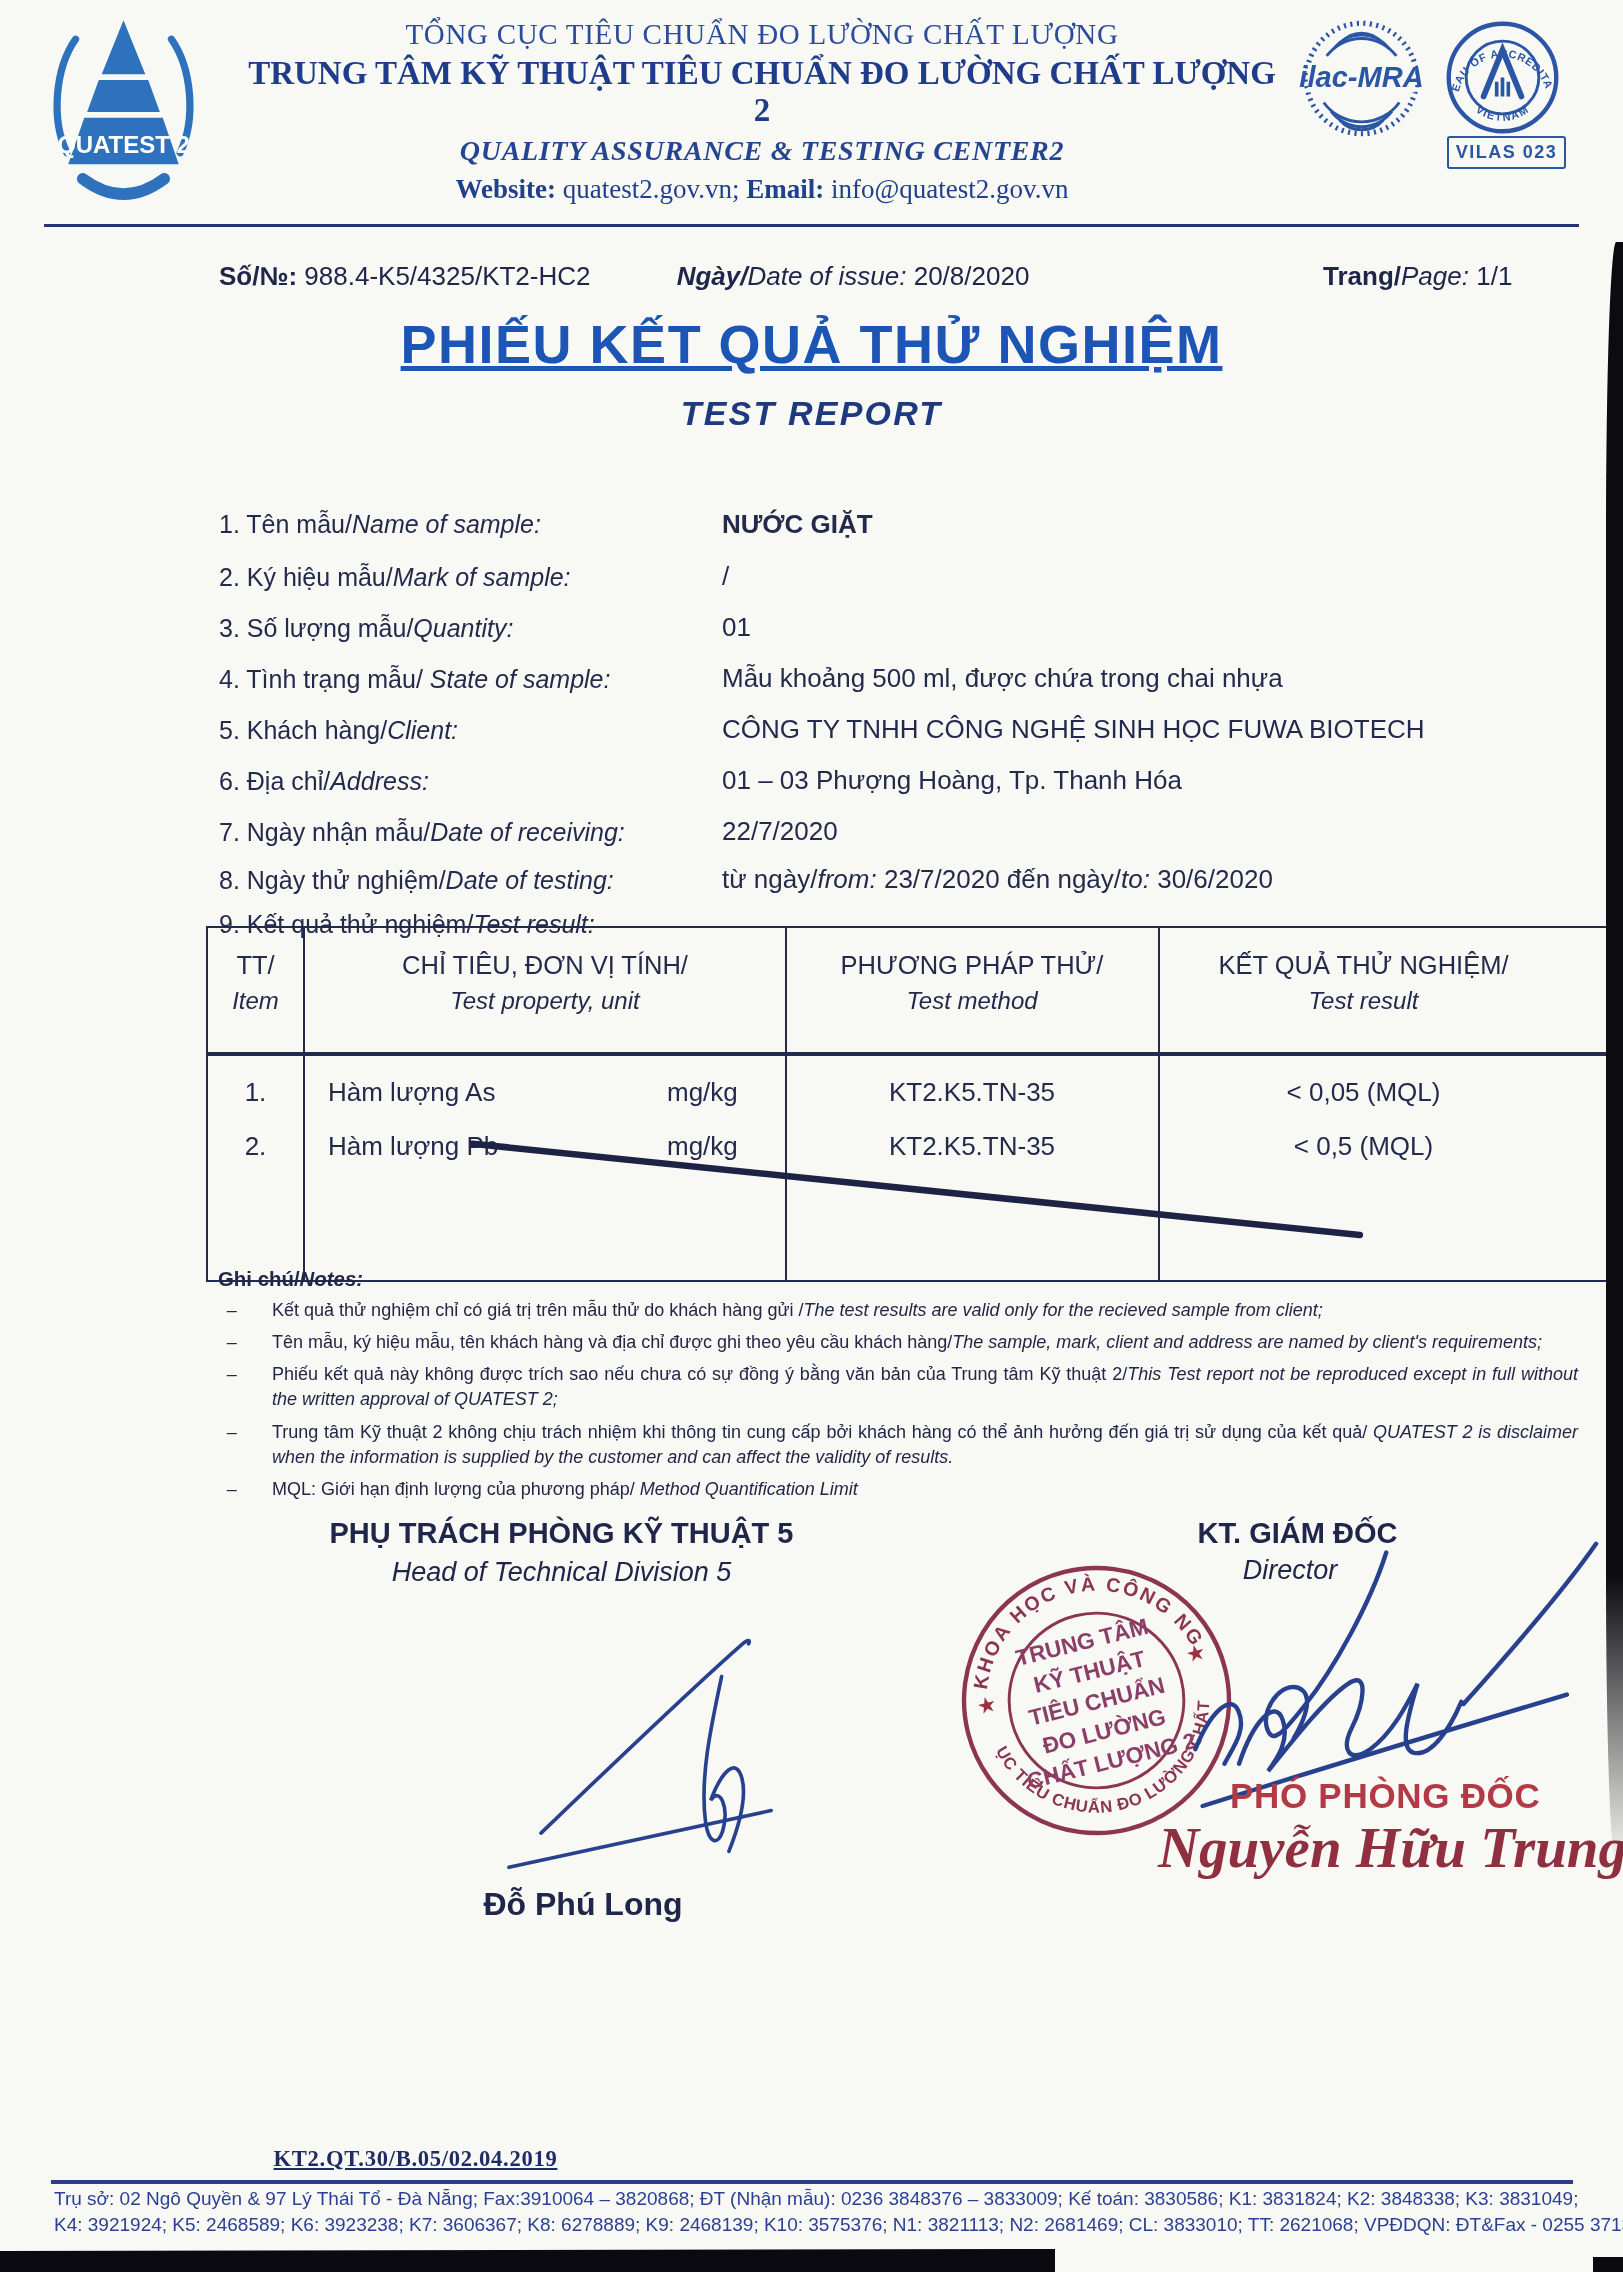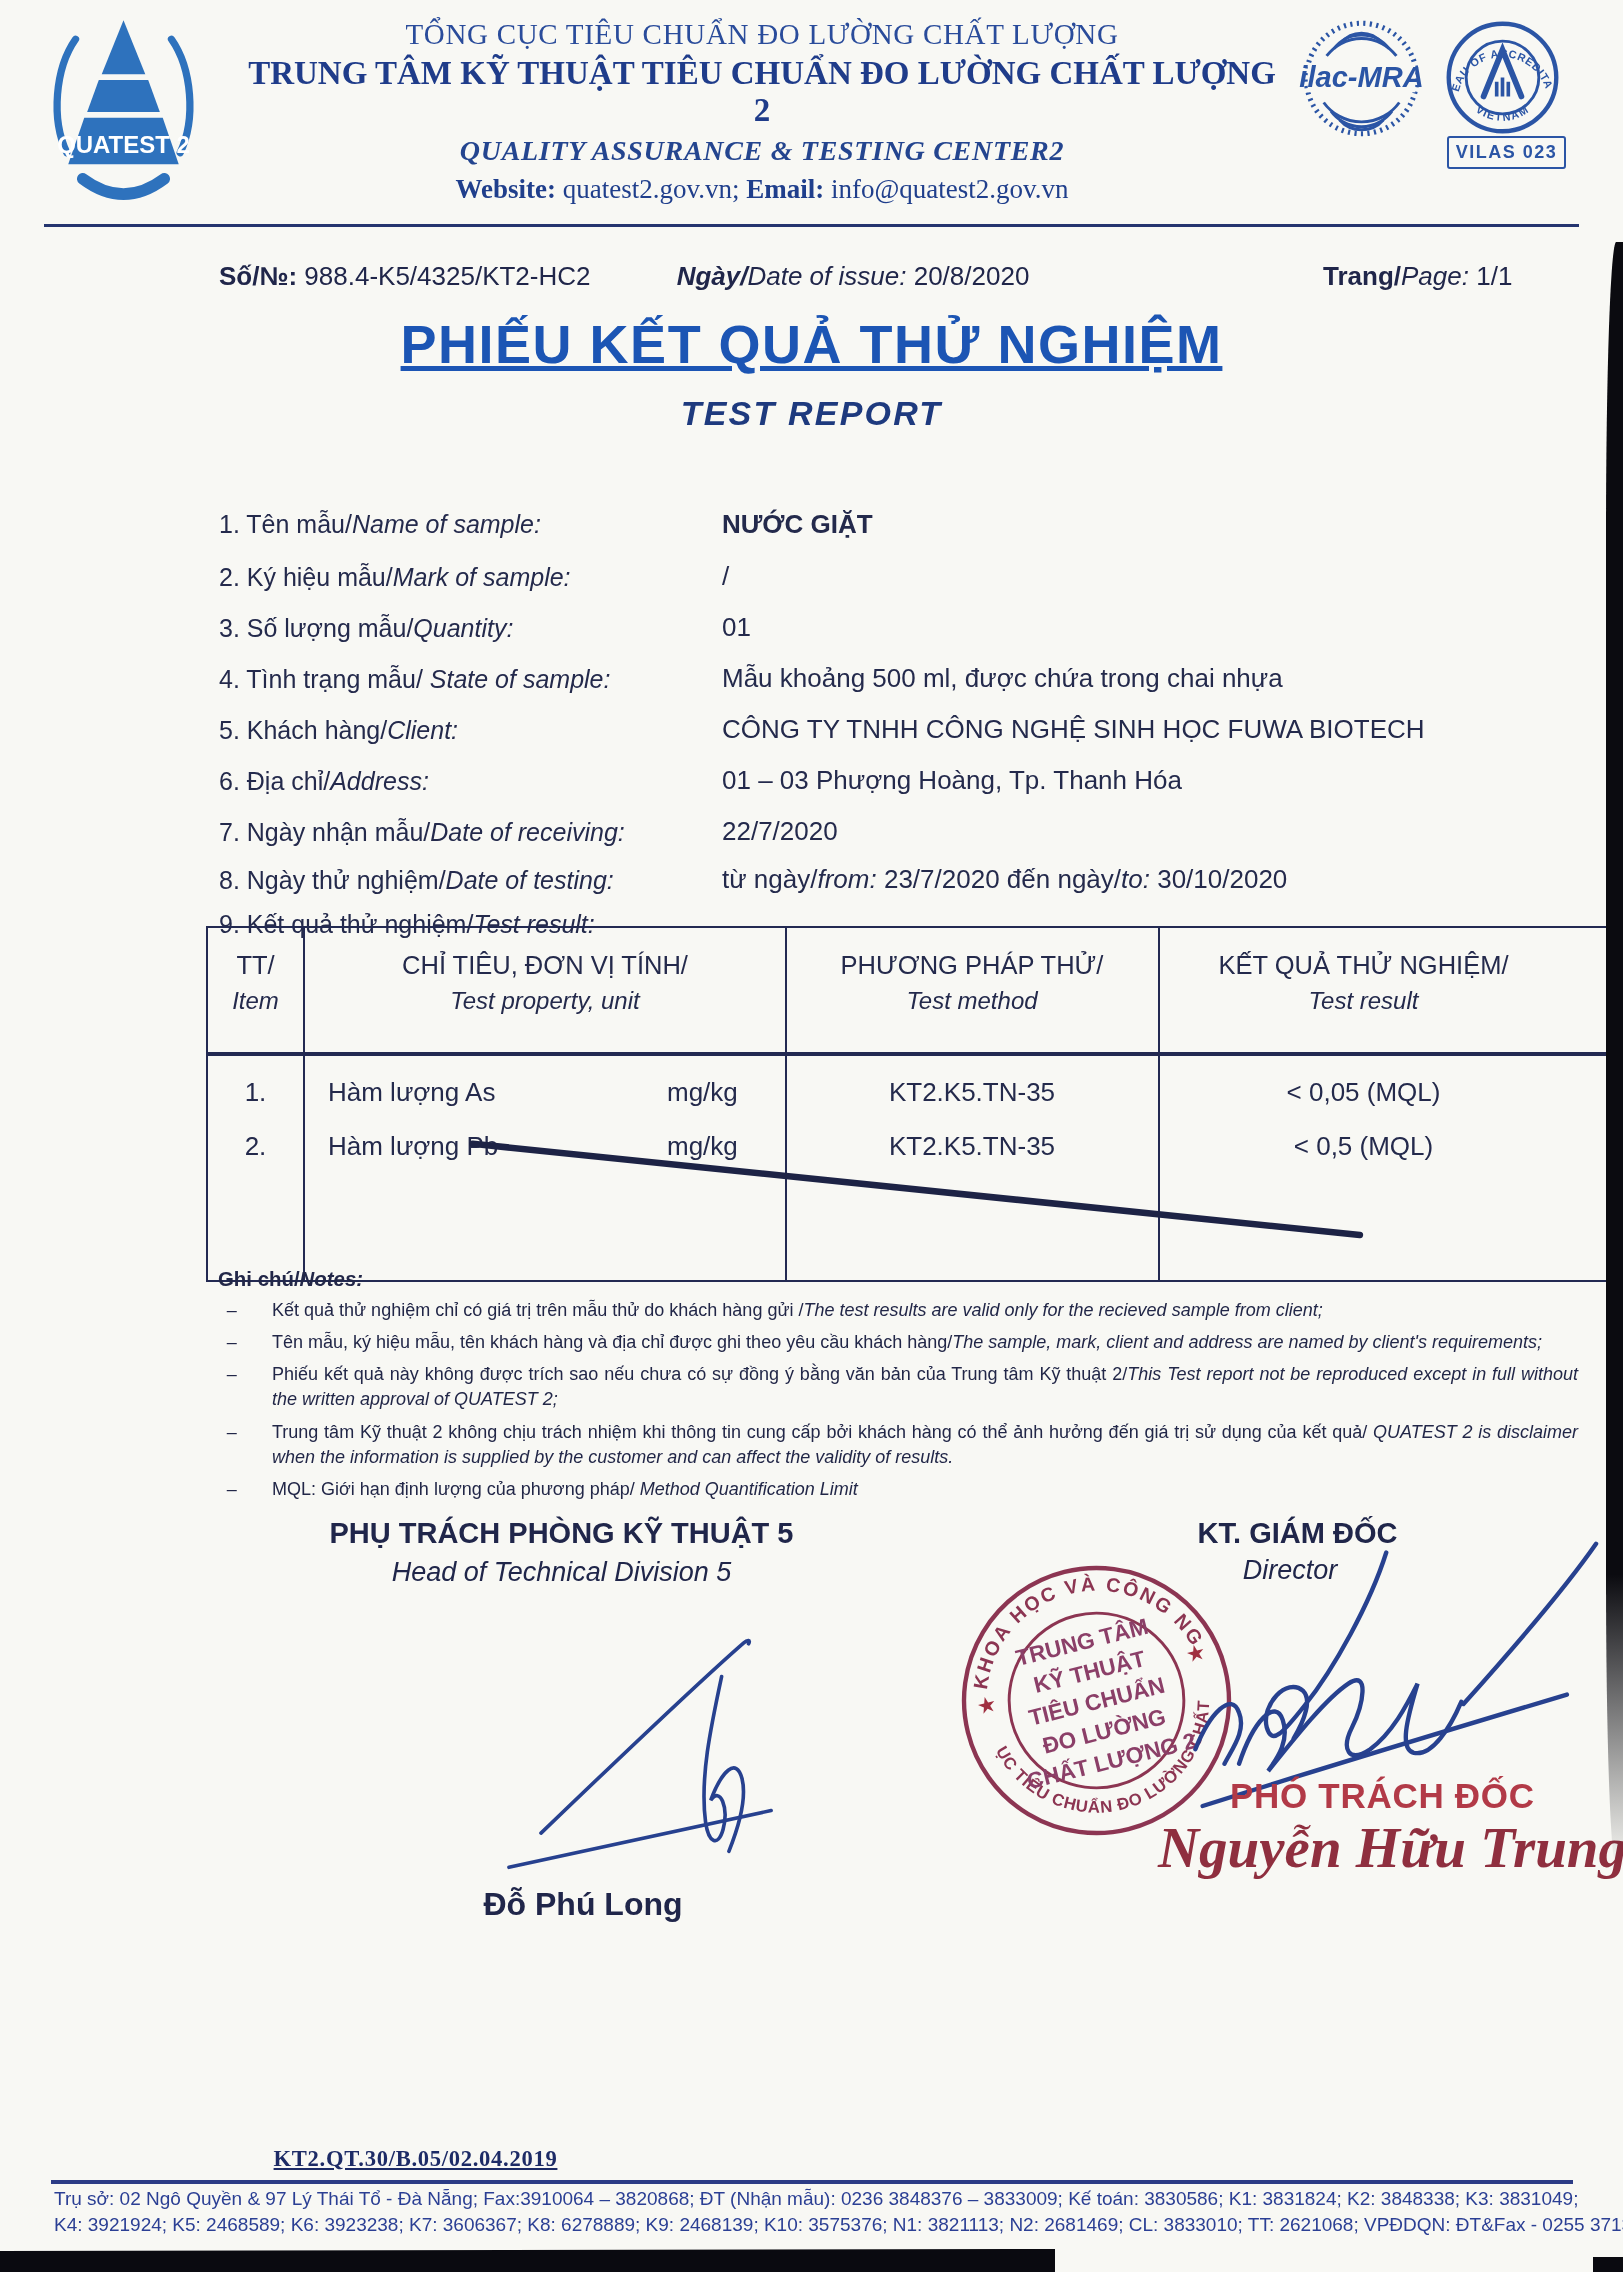--- a/index.html
+++ b/index.html
@@ -155,21 +155,21 @@
   <div class="abs f-value" style="top:714px;">CÔNG TY TNHH CÔNG NGHỆ SINH HỌC FUWA BIOTECH</div>
 
   <div class="abs f-label" style="top:767px;"><span>6. Địa chỉ/</span><span class="it">Address:</span></div>
   <div class="abs f-value" style="top:765px;">01 – 03 Phượng Hoàng, Tp. Thanh Hóa</div>
 
   <div class="abs f-label" style="top:818px;"><span>7. Ngày nhận mẫu/</span><span class="it">Date of receiving:</span></div>
   <div class="abs f-value" style="top:816px;">22/7/2020</div>
 
   <div class="abs f-label" style="top:866px;"><span>8. Ngày thử nghiệm/</span><span class="it">Date of testing:</span></div>
   <div class="abs f-value" style="top:864px;">
-    <span>từ ngày/</span><span class="it">from:</span><span> 23/7/2020 đến ngày/</span><span class="it">to:</span><span> 30/10/2020</span>
+    <span>từ ngày/</span><span class="it">from:</span><span> 23/7/2020 đến ngày/</span><span class="it">to:</span><span> 30/6/2020</span>
   </div>
 
   <div class="abs f-label" style="top:910px;"><span>9. Kết quả thử nghiệm/</span><span class="it">Test result:</span></div>
 
   <div class="abs tbl">
     <div class="v" style="left:95px;"></div>
     <div class="v" style="left:577px;"></div>
     <div class="v" style="left:950px;"></div>
     <div class="hline"></div>
 
@@ -260,21 +260,21 @@
 
   <svg class="abs" style="left:1137px;top:1527px;" width="481" height="306" viewBox="0 0 660 420">
     <g fill="none" stroke="#27418f" stroke-width="6" stroke-linecap="round">
       <path d="M 342 35 C 320 105 270 195 230 245 C 200 283 185 300 178 275 C 170 245 205 205 228 225 C 240 237 230 265 215 290"></path>
       <path d="M 80 305 C 100 255 130 225 140 255 C 150 280 130 305 120 325 M 140 325 C 160 265 190 235 200 265 C 210 295 190 320 180 335 C 220 285 260 235 290 215 C 320 195 310 245 295 275 C 280 305 290 325 320 305 C 350 283 370 245 385 215 C 370 265 360 305 380 310 C 405 315 430 275 445 240"></path>
       <path d="M 90 383 C 240 335 440 275 590 230"></path>
       <path d="M 630 23 C 580 95 500 185 448 243"></path>
     </g>
   </svg>
 
-  <div class="abs deputy" style="left:1230px;top:1776px;">PHÓ TRÁCH ĐỐC</div>
+  <div class="abs deputy" style="left:1230px;top:1776px;">PHÓ PHÒNG ĐỐC</div>
   <div class="abs script-name center" style="left:1152px;top:1815px;width:481px;">Nguyễn Hữu Trung</div>
 
   <div class="abs sig-name center" style="left:408px;top:1886px;width:350px;">Đỗ Phú Long</div>
 
   <div class="abs f-code">KT2.QT.30/B.05/02.04.2019</div>
   <div class="abs f-rule"></div>
   <div class="abs f-line" style="top:2188px;">Trụ sở: 02 Ngô Quyền &amp; 97 Lý Thái Tổ - Đà Nẵng; Fax:3910064 – 3820868; ĐT (Nhận mẫu): 0236  3848376 – 3833009; Kế toán: 3830586; K1: 3831824; K2: 3848338; K3: 3831049;</div>
   <div class="abs f-line" style="top:2214px;">K4: 3921924; K5: 2468589; K6: 3923238; K7: 3606367; K8: 6278889; K9: 2468139; K10: 3575376; N1: 3821113; N2: 2681469; CL: 3833010; TT: 2621068; VPĐDQN: ĐT&amp;Fax - 0255 3713231.</div>
 
   <div class="abs edge-right"></div>

